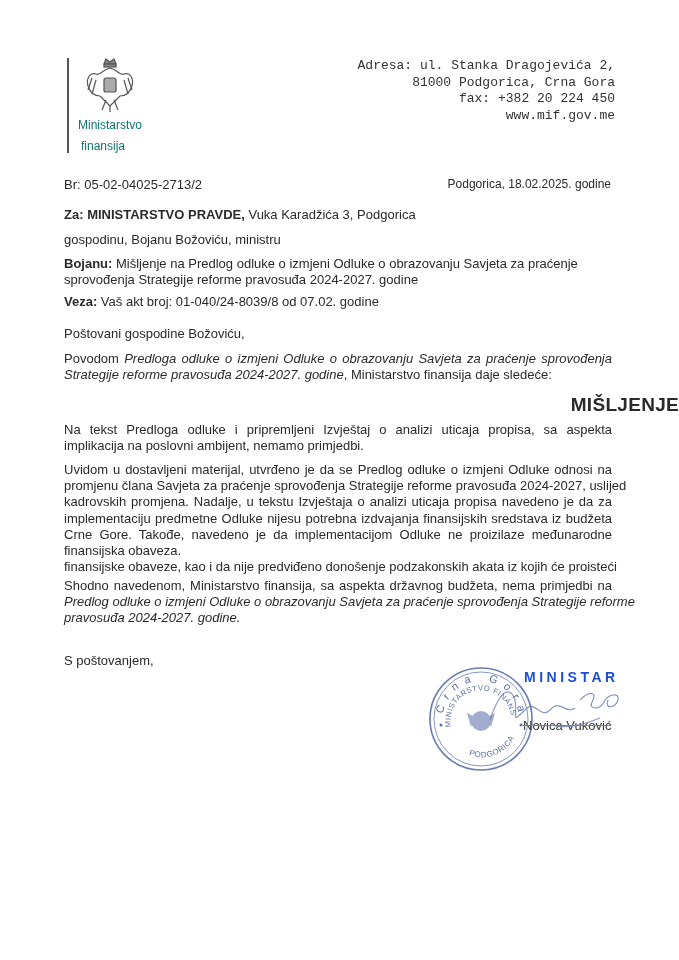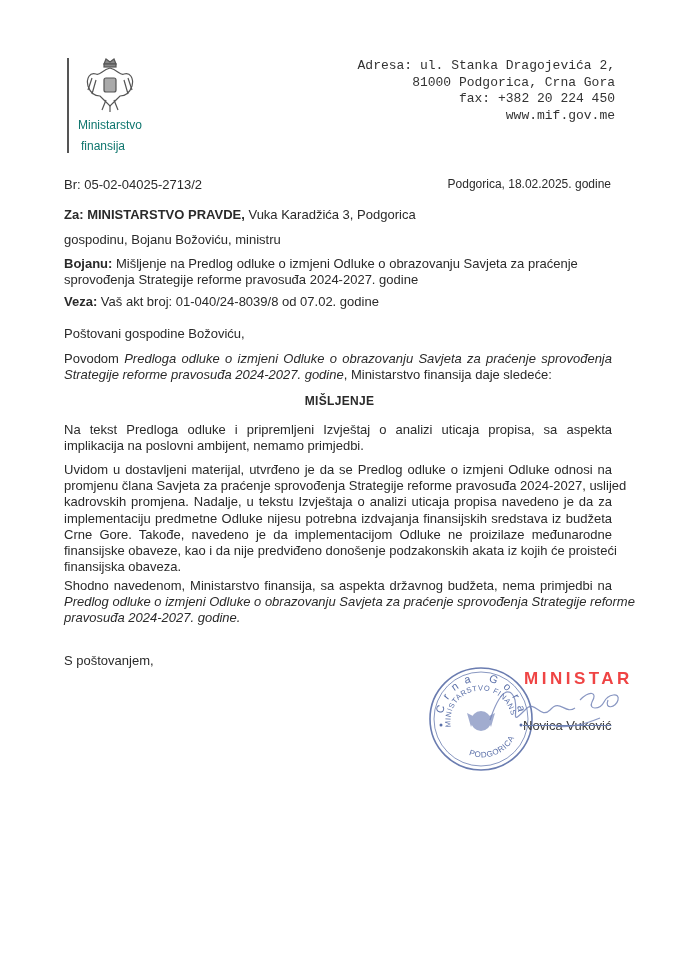--- a/index.html
+++ b/index.html
@@ -8,24 +8,24 @@
     .vline { position: absolute; left: 67px; top: 58px; width: 2px; height: 95px; background: #555; }
     .crest { position: absolute; left: 82px; top: 56px; width: 56px; height: 58px; }
     .org-name { position: absolute; left: 78px; top: 115px; font-size: 12px; line-height: 21px; color: #0f766e; }
     .address { position: absolute; right: 64px; top: 58px; text-align: right;
                font-family: Liberation Mono, monospace; font-size: 13px; line-height: 16.5px; color: #333; }
     .line { position: absolute; left: 64px; font-size: 13px; line-height: 16px; white-space: nowrap; }
     .para { position: absolute; left: 64px; width: 548px; font-size: 13px; line-height: 16.2px; text-align: justify; }
     .para .l { display: block; text-align: justify; text-align-last: justify; white-space: nowrap; }
     .para .l.last { text-align-last: left; }
     b.lbl { font-weight: bold; }
-    .title { position: absolute; left: 0; width: 679px; top: 394px; text-align: center; font-weight: bold; font-size: 12px; letter-spacing: 0.3px; }
+    .title { position: absolute; left: 0; width: 679px; top: 394px; text-align: right; font-weight: bold; font-size: 19px; letter-spacing: 0.3px; }
     .date { position: absolute; right: 68px; top: 177px; font-size: 12px; }
     .stamp { position: absolute; left: 427px; top: 665px; width: 108px; height: 108px; }
-    .minister-title { position: absolute; left: 524px; top: 669px; font-weight: bold; font-size: 17px; letter-spacing: 3.5px; color: #ef4444; }
+    .minister-title { position: absolute; left: 524px; top: 669px; font-weight: bold; font-size: 14px; letter-spacing: 3.5px; color: #1d4ed8; }
     .minister-name { position: absolute; left: 523px; top: 687px; font-size: 13px; color: #3a3a3a; text-decoration: line-through; text-decoration-color: #6b7fb0; margin-top: 31px; }
     .signature { position: absolute; left: 480px; top: 680px; width: 150px; height: 55px; }
   </style>
 </head>
 <body>
 
 <div class="vline"></div>
 <svg class="crest" viewBox="0 0 56 58">
   <g fill="none" stroke="#555" stroke-width="1.2">
     <path d="M22 8 L24 3 L28 6 L32 3 L34 8 Z" fill="#888"></path>
@@ -79,22 +79,22 @@
   <span class="l">Na tekst Predloga odluke i pripremljeni Izvještaj o analizi uticaja propisa, sa aspekta</span>
   <span class="l last">implikacija na poslovni ambijent, nemamo primjedbi.</span>
 </div>
 
 <div class="para" style="top:462px">
   <span class="l">Uvidom u dostavljeni materijal, utvrđeno je da se Predlog odluke o izmjeni Odluke odnosi na</span>
   <span class="l">promjenu člana Savjeta za praćenje sprovođenja Strategije reforme pravosuđa 2024-2027, uslijed</span>
   <span class="l">kadrovskih promjena. Nadalje, u tekstu Izvještaja o analizi uticaja propisa navedeno je da za</span>
   <span class="l">implementaciju predmetne Odluke nijesu potrebna izdvajanja finansijskih sredstava iz budžeta</span>
   <span class="l">Crne Gore. Takođe, navedeno je da implementacijom Odluke ne proizilaze međunarodne</span>
+  <span class="l last">finansijska obaveza.</span>
   <span class="l">finansijske obaveze, kao i da nije predviđeno donošenje podzakonskih akata iz kojih će proisteći</span>
-  <span class="l last">finansijska obaveza.</span>
 </div>
 
 <div class="para" style="top:578px">
   <span class="l">Shodno navedenom, Ministarstvo finansija, sa aspekta državnog budžeta, nema primjedbi na</span>
   <span class="l" style="font-style:italic">Predlog odluke o izmjeni Odluke o obrazovanju Savjeta za praćenje sprovođenja Strategije reforme</span>
   <span class="l last" style="font-style:italic">pravosuđa 2024-2027. godine.</span>
 </div>
 
 <div class="line" style="top:653px">S poštovanjem,</div>
 

